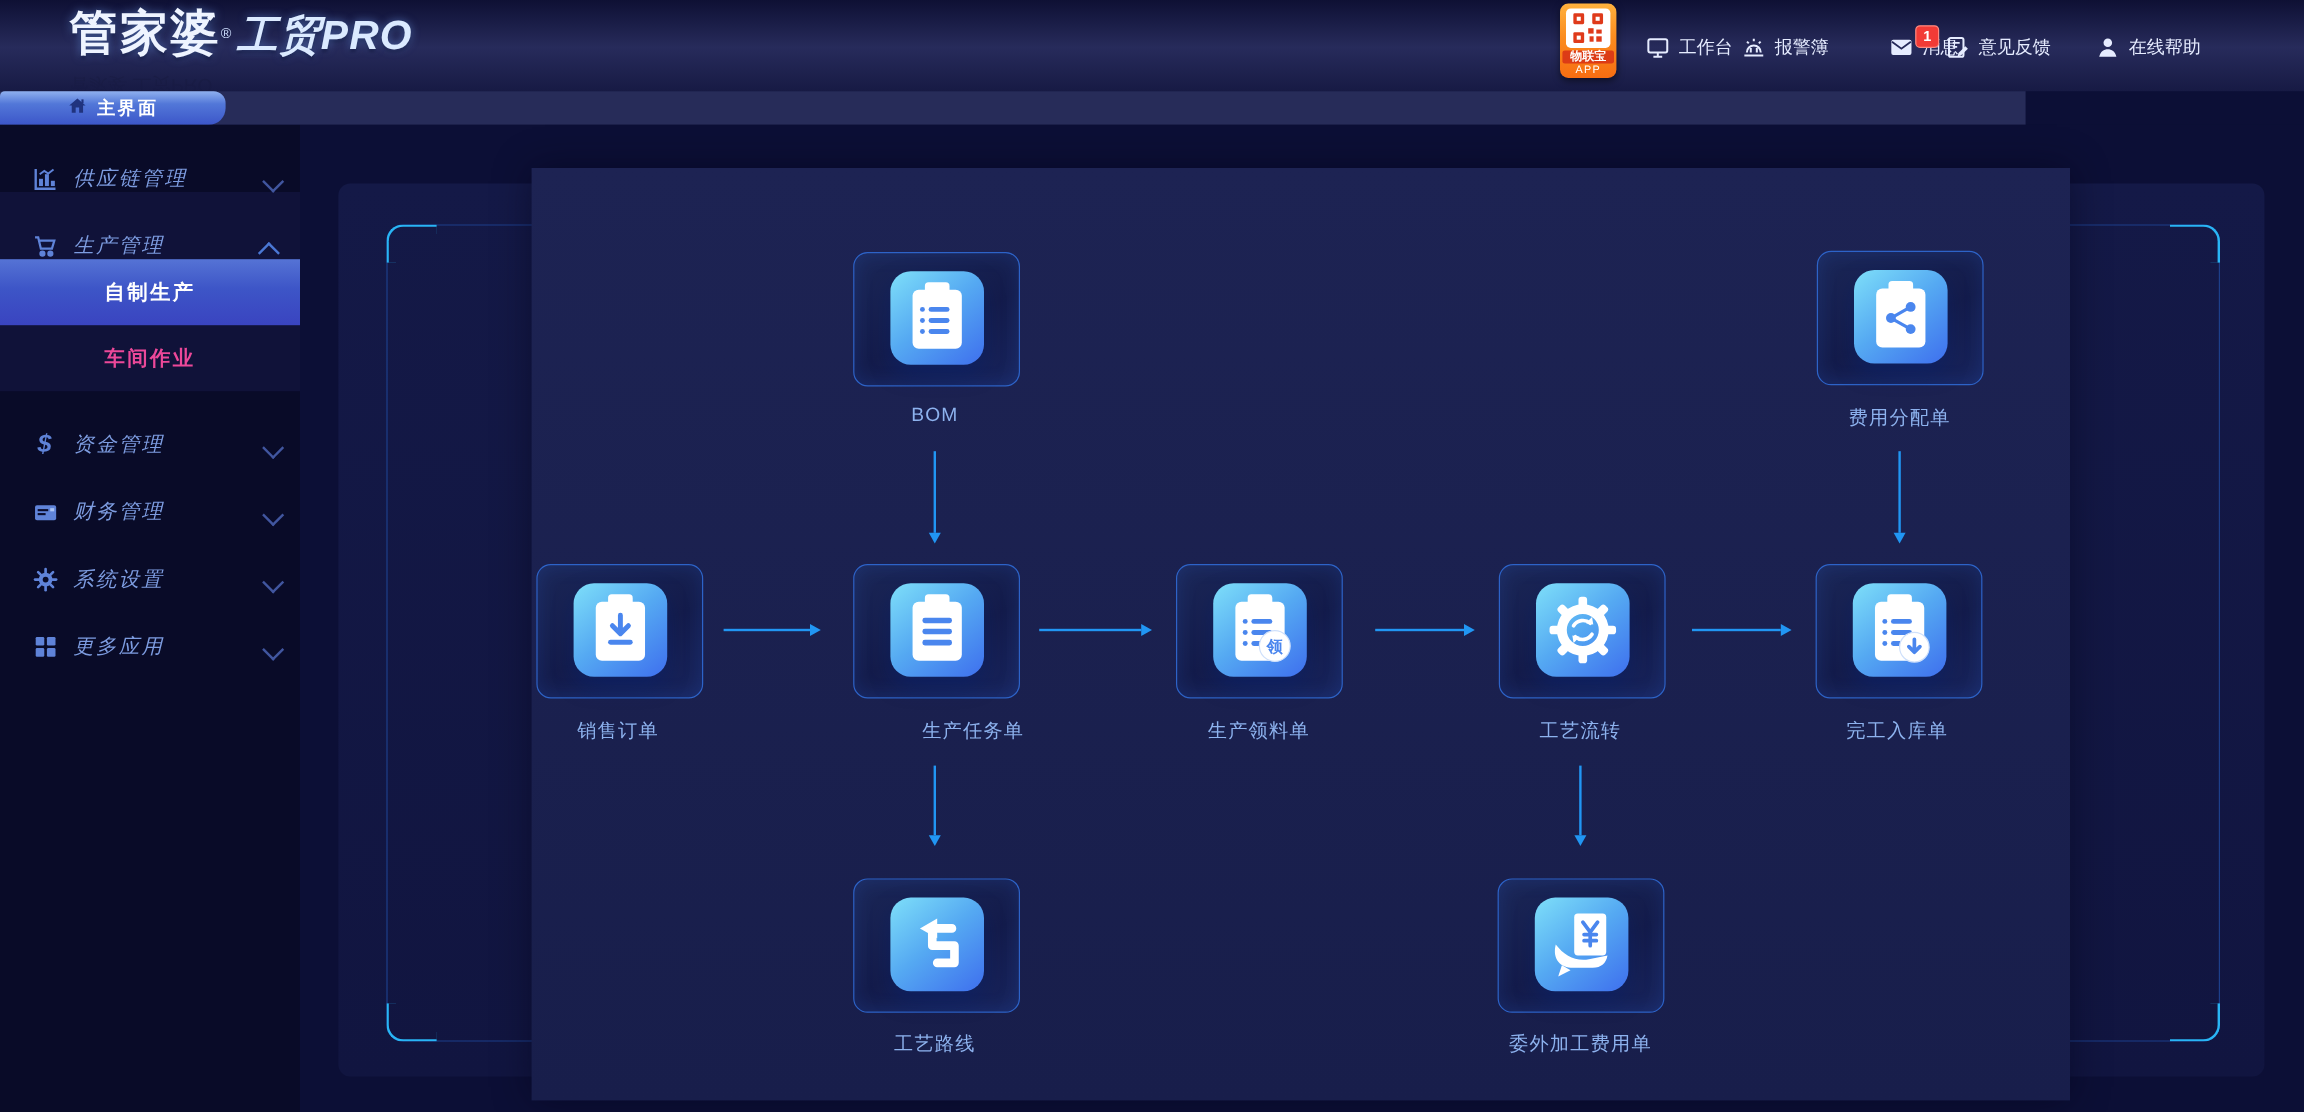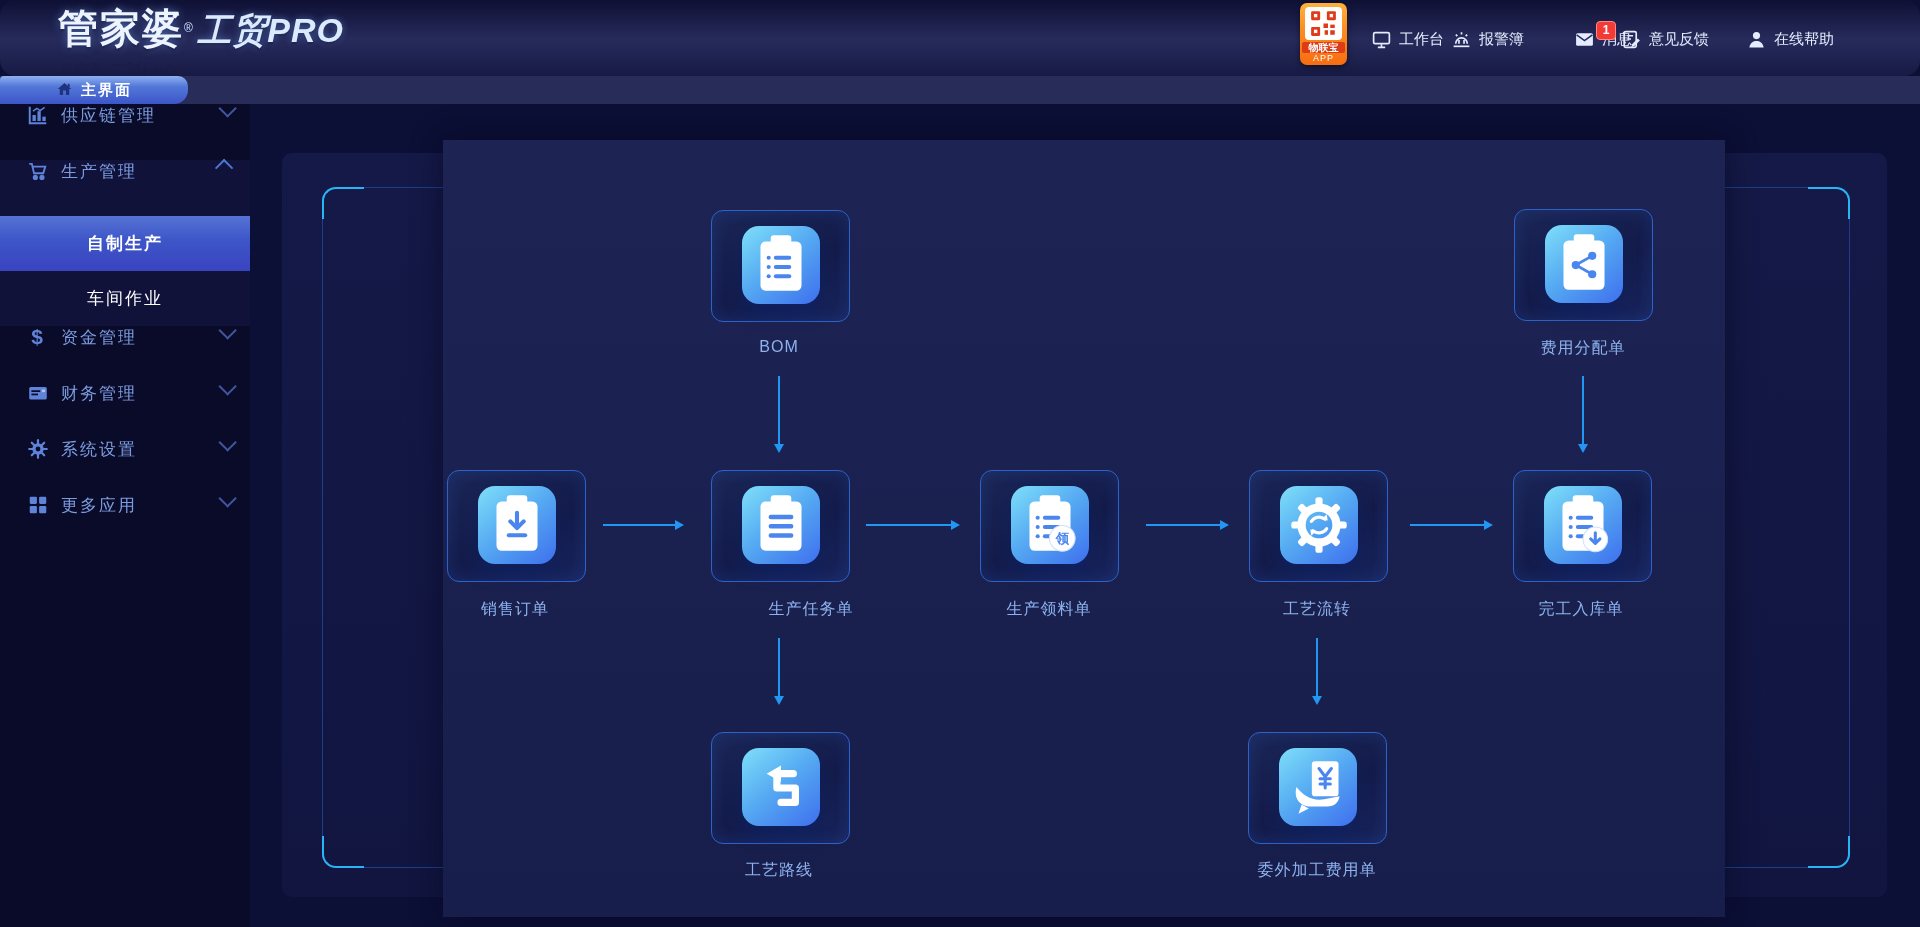--- a/index.html
+++ b/index.html
@@ -1,21 +1,21 @@
 <!DOCTYPE html>
 <html><head>
 <meta charset="utf-8">
 <style>
   html,body{margin:0;padding:0;}
   body{width:1920px;height:927px;position:relative;overflow:hidden;
        background:#0c0f36;font-family:"Liberation Sans","DejaVu Sans",sans-serif;}
 
   
   .header{position:absolute;left:0;top:0;width:1920px;height:76px;
-          background:linear-gradient(180deg,#0e1034 0%,#272b5b 52%,#171a44 100%);border-radius:16px;}
+          background:linear-gradient(180deg,#0e1034 0%,#272b5b 52%,#171a44 100%);}
   .logo{position:absolute;left:58px;top:8px;white-space:nowrap;line-height:40px;}
   .logo .brand{font-size:40px;font-weight:bold;letter-spacing:2px;
                color:#eef4ff;text-shadow:0 0 8px rgba(120,170,255,.55),0 2px 3px rgba(0,0,30,.6);}
   .logo .reg{font-size:12px;color:#cfe0ff;vertical-align:top;}
   .logo .product{font-size:34px;font-weight:bold;font-style:italic;letter-spacing:1px;
                  color:#dbeaff;text-shadow:0 0 7px rgba(120,170,255,.5),0 2px 3px rgba(0,0,30,.6);}
   .logo-reflection{position:absolute;left:58px;top:50px;white-space:nowrap;line-height:40px;
                    transform:scaleY(-1);opacity:.16;filter:blur(.4px);
                    -webkit-mask-image:linear-gradient(180deg,transparent 30%,#000 100%);
                    mask-image:linear-gradient(180deg,transparent 30%,#000 100%);}
@@ -28,39 +28,39 @@
                  background:rgba(215,48,22,.85);border-radius:2px;margin:0 2px;}
   .app-badge .t2{display:block;font-size:9px;color:#fff;line-height:11px;letter-spacing:1px;}
   .nav-item{position:absolute;top:26px;height:26px;display:flex;align-items:center;gap:7px;
             color:#e6ecff;font-size:15px;cursor:pointer;}
   .nav-item svg{display:block;}
   .msg-badge{position:absolute;left:1596px;top:21px;min-width:12px;height:17px;padding:0 3px;
              background:#f23b36;border:1px solid #ff8a80;border-radius:4px;color:#fff;
              font-size:12px;line-height:16px;text-align:center;font-weight:bold;}
 
   
-  .tabbar{position:absolute;left:0;top:76px;width:1920px;height:28px;background:#272c59;}
+  .tabbar{position:absolute;left:0;top:76px;width:1688px;height:28px;background:#272c59;}
   .tab{position:absolute;left:0;top:0;width:188px;height:28px;border-radius:4px 10px 14px 0;
        background:linear-gradient(180deg,#8fb0ef 0%,#5277d8 38%,#3c56c9 100%);
        display:flex;align-items:center;justify-content:center;gap:8px;cursor:pointer;
        color:#fff;font-size:15px;font-weight:bold;letter-spacing:2px;}
 
   
   .sidebar{position:absolute;left:0;top:104px;width:250px;height:823px;background:#090b28;}
-  .side-item{height:56px;display:flex;align-items:flex-start;padding:0 18px 0 27px;cursor:pointer;
-             color:#7d9ce0;font-size:17px;letter-spacing:2px;}
+  .side-item{height:56px;display:flex;align-items:flex-end;padding:0 18px 0 27px;cursor:pointer;
+             color:#7d9ce0;font-size:17px;letter-spacing:2px;font-style:italic;}
   .side-item .ic{width:22px;height:22px;margin-right:12px;display:flex;align-items:center;justify-content:center;
                  color:#5f83d8;font-weight:bold;}
   .side-item .lbl{flex:0 0 auto;}
   .chev{margin-left:auto;width:11px;height:11px;border-right:2px solid #41569f;border-bottom:2px solid #41569f;
         transform:rotate(45deg) translateY(-3px);}
   .chev.up{border-color:#4a77d4;transform:rotate(-135deg) translateY(-2px);}
   .group-expanded{background:#101239;}
   .sub-item{height:55px;display:flex;align-items:center;justify-content:center;cursor:pointer;
-            color:#ffffff;font-size:17px;letter-spacing:2px;}
+            color:#ec4899;font-size:17px;letter-spacing:2px;font-weight:bold;}
   .sub-item.selected{background:linear-gradient(180deg,#5573d5 0%,#3d55c7 45%,#3a44c0 100%);
                      color:#fff;font-weight:bold;}
 
   
   .content{position:absolute;left:250px;top:104px;width:1670px;height:823px;background:#0c0f36;}
   .mid-panel{position:absolute;left:32px;top:49px;width:1605px;height:744px;border-radius:10px;
              background:linear-gradient(180deg,#141947 0%,#111540 100%);}
   .frame{position:absolute;left:72px;top:83px;width:1526px;height:679px;border-radius:14px;
          border:1px solid #1d3f8a;}
   .corner{position:absolute;width:40px;height:30px;}

